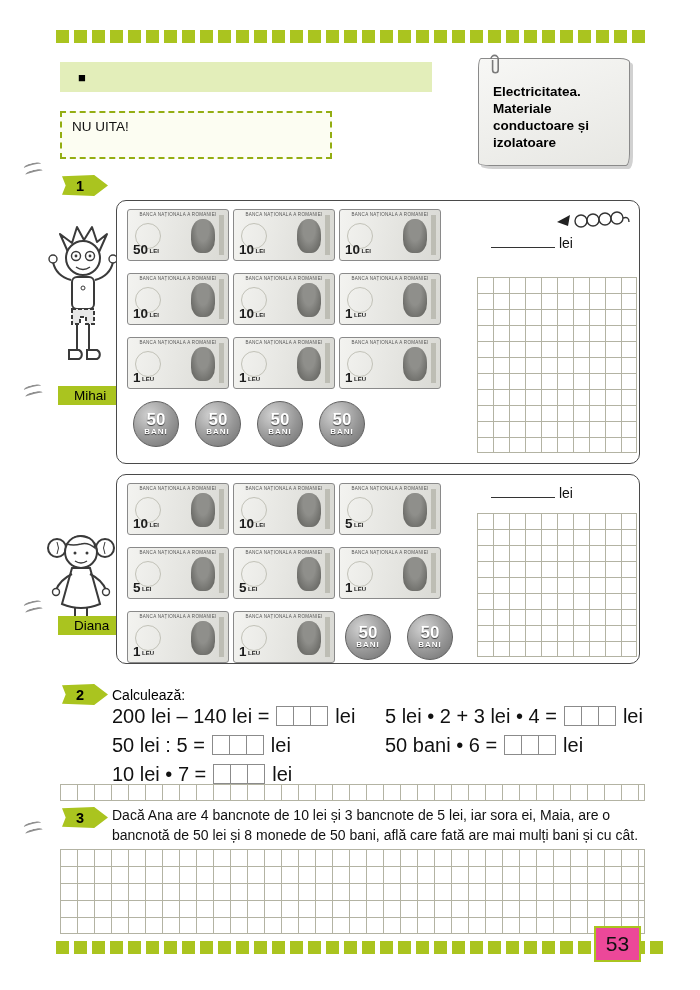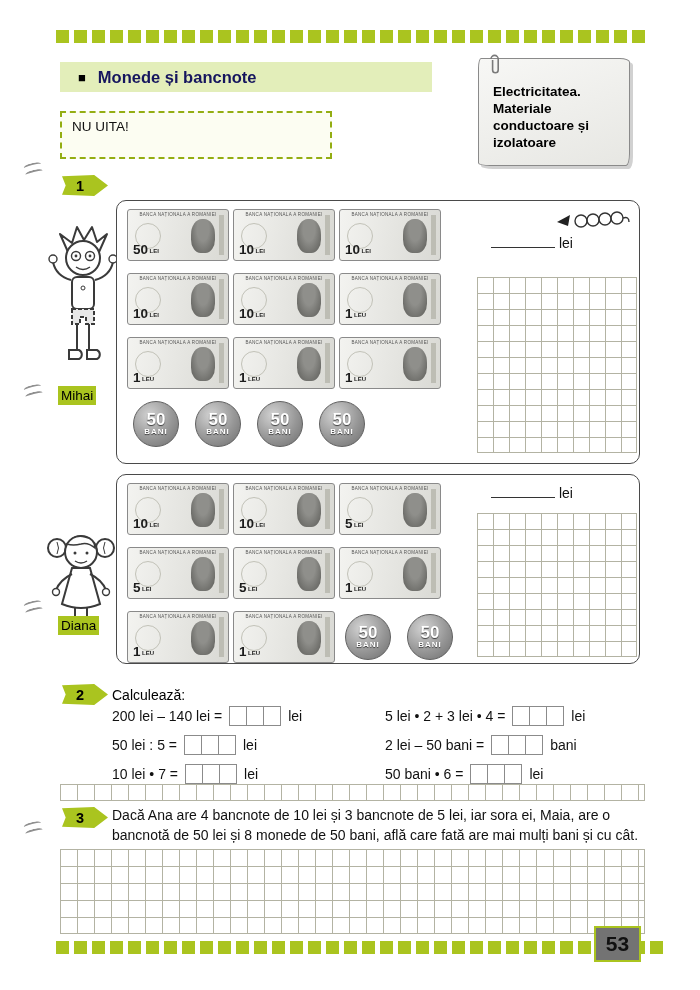--- a/index.html
+++ b/index.html
@@ -89,54 +89,53 @@
   .grid-row-single{position:absolute; left:60px; top:784px; width:585px; height:17px;
     background-size:17px 17px;}
   .grid-big{position:absolute; left:60px; top:849px; width:585px; height:85px;
     background-size:17px 17px;}
 
   .doodle{position:absolute; right:8px; top:6px;}
 
   .kid{position:absolute;}
   .kid.mihai-ill{left:46px; top:222px;}
   .kid.diana-ill{left:44px; top:518px;}
-  .kid-label{position:absolute; background:var(--green); font-size:13.5px; padding:2px 3px; color:#000;}
+  .kid-label{position:absolute; background:var(--green); font-size:13.5px; padding:2px 16px; color:#000;}
   .kid-label.mihai-l{left:58px; top:386px;}
   .kid-label.diana-l{left:58px; top:616px;}
 
   .ex2col{position:absolute; top:706px; display:grid; row-gap:9px;}
   .ex2col.left{left:112px;} .ex2col.right{left:385px;}
-  .ex2row{display:flex; align-items:center; gap:7px; height:20px; font-size:14px;}
+  .ex2row{display:flex; align-items:center; gap:7px; height:20px; font-size:20px;}
   .abox{width:52px; height:20px; border:1px solid #8b8b8b; background:#fff;
     background-image:repeating-linear-gradient(90deg, transparent 0 16px, #8b8b8b 16px 17px);}
 
-  .page-box{position:absolute; left:594px; top:926px; width:47px; height:36px; background:#737373;
+  .page-box{position:absolute; left:594px; top:926px; width:47px; height:36px; background:#ec4899;
     border:2.5px solid var(--green); display:flex; align-items:center; justify-content:center;
-    font-weight:bold; font-size:21px; z-index:2;}
+    font-weight:normal; font-size:21px; z-index:2;}
 
   .bind-mark{position:absolute; left:24px; width:18px; height:11px; transform:rotate(-14deg);}
   .bind-mark::before,.bind-mark::after{content:""; position:absolute; left:0; right:0; height:4px;
     border-top:2px solid #8f8f8f; border-radius:50%;}
   .bind-mark::after{top:7px;}
 </style>
 </head>
 <body>
 
 <div id="page">
 
   <div class="strip top"></div>
 
   <div class="bind-mark" style="top:163px"></div>
   <div class="bind-mark" style="top:385px"></div>
   <div class="bind-mark" style="top:601px"></div>
   <div class="bind-mark" style="top:822px"></div>
 
   <div class="title-bar">
     <span class="title-bullet">■</span>
-    <span class="title-text">Monede și bancnote</span>
   </div>
 
   <div class="side-note">
     <span class="paperclip">
       <svg width="15" height="26" viewBox="0 0 15 26">
         <path d="M4 9 a3.6 3.6 0 0 1 7.2 0 v11 a2.8 2.8 0 0 1 -5.6 0 V10" fill="none" stroke="#7a7a7a" stroke-width="1.6"></path>
       </svg>
     </span>
     <span>Electricitatea. Materiale conductoare și izolatoare</span>
   </div>
@@ -416,25 +415,20 @@
     </div>
   </div>
 
   <div class="ex2col right">
     <div class="ex2row">
       <span>5 lei • 2 + 3 lei • 4 =</span>
       <span class="abox"></span>
       <span>lei</span>
     </div>
     <div class="ex2row">
-      <span>2 lei – 50 bani =</span>
-      <span class="abox"></span>
-      <span>bani</span>
-    </div>
-    <div class="ex2row">
       <span>50 bani • 6 =</span>
       <span class="abox"></span>
       <span>lei</span>
     </div>
   </div>
 
   <div class="sqgrid grid-row-single"></div>
 
   <div class="badge b3">3</div>
   <div class="para3">Dacă Ana are 4 bancnote de 10 lei și 3 bancnote de 5 lei, iar sora ei, Maia, are o bancnotă de 50 lei și 8 monede de 50 bani, află care fată are mai mulți bani și cu cât.</div>

